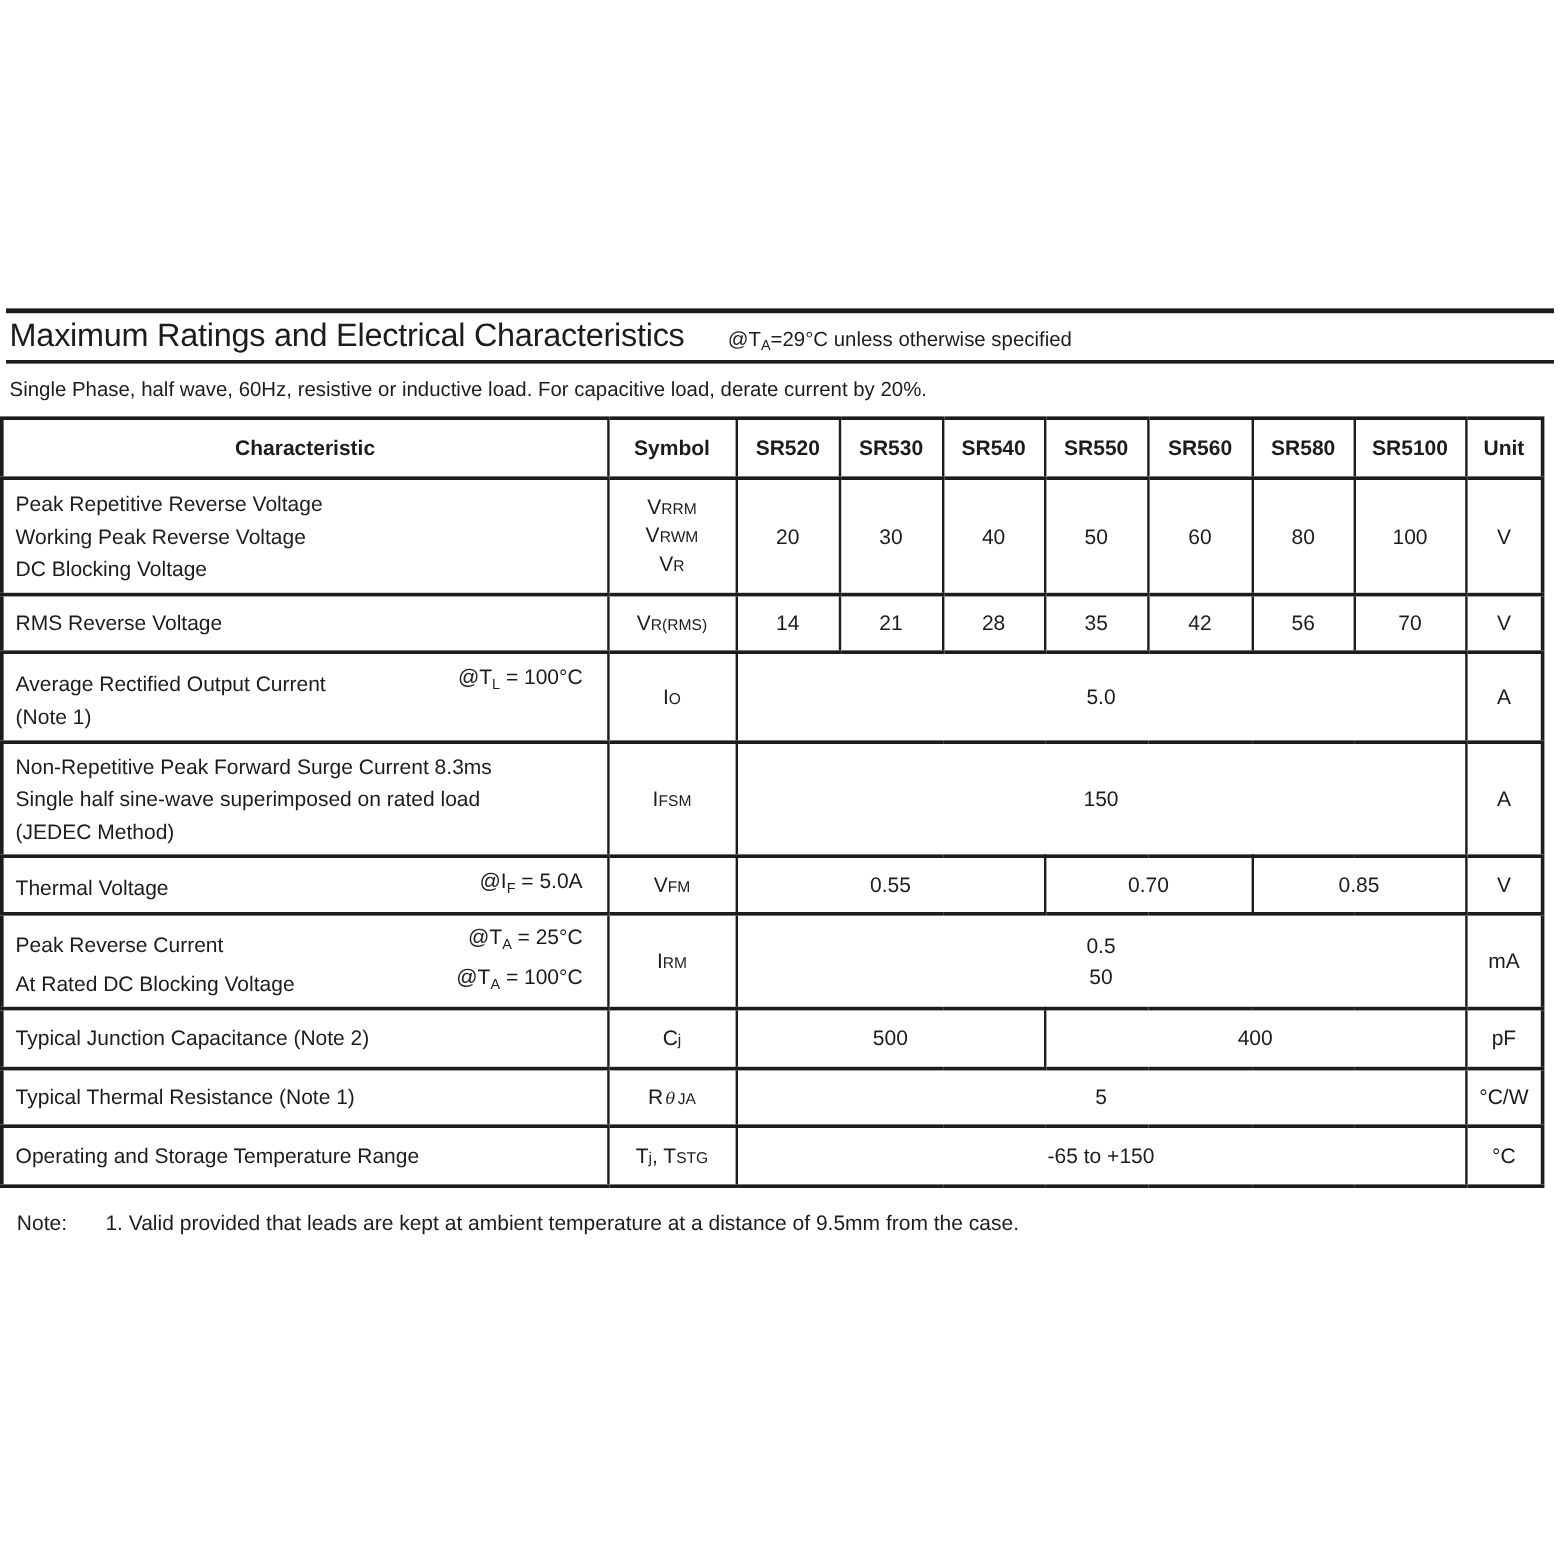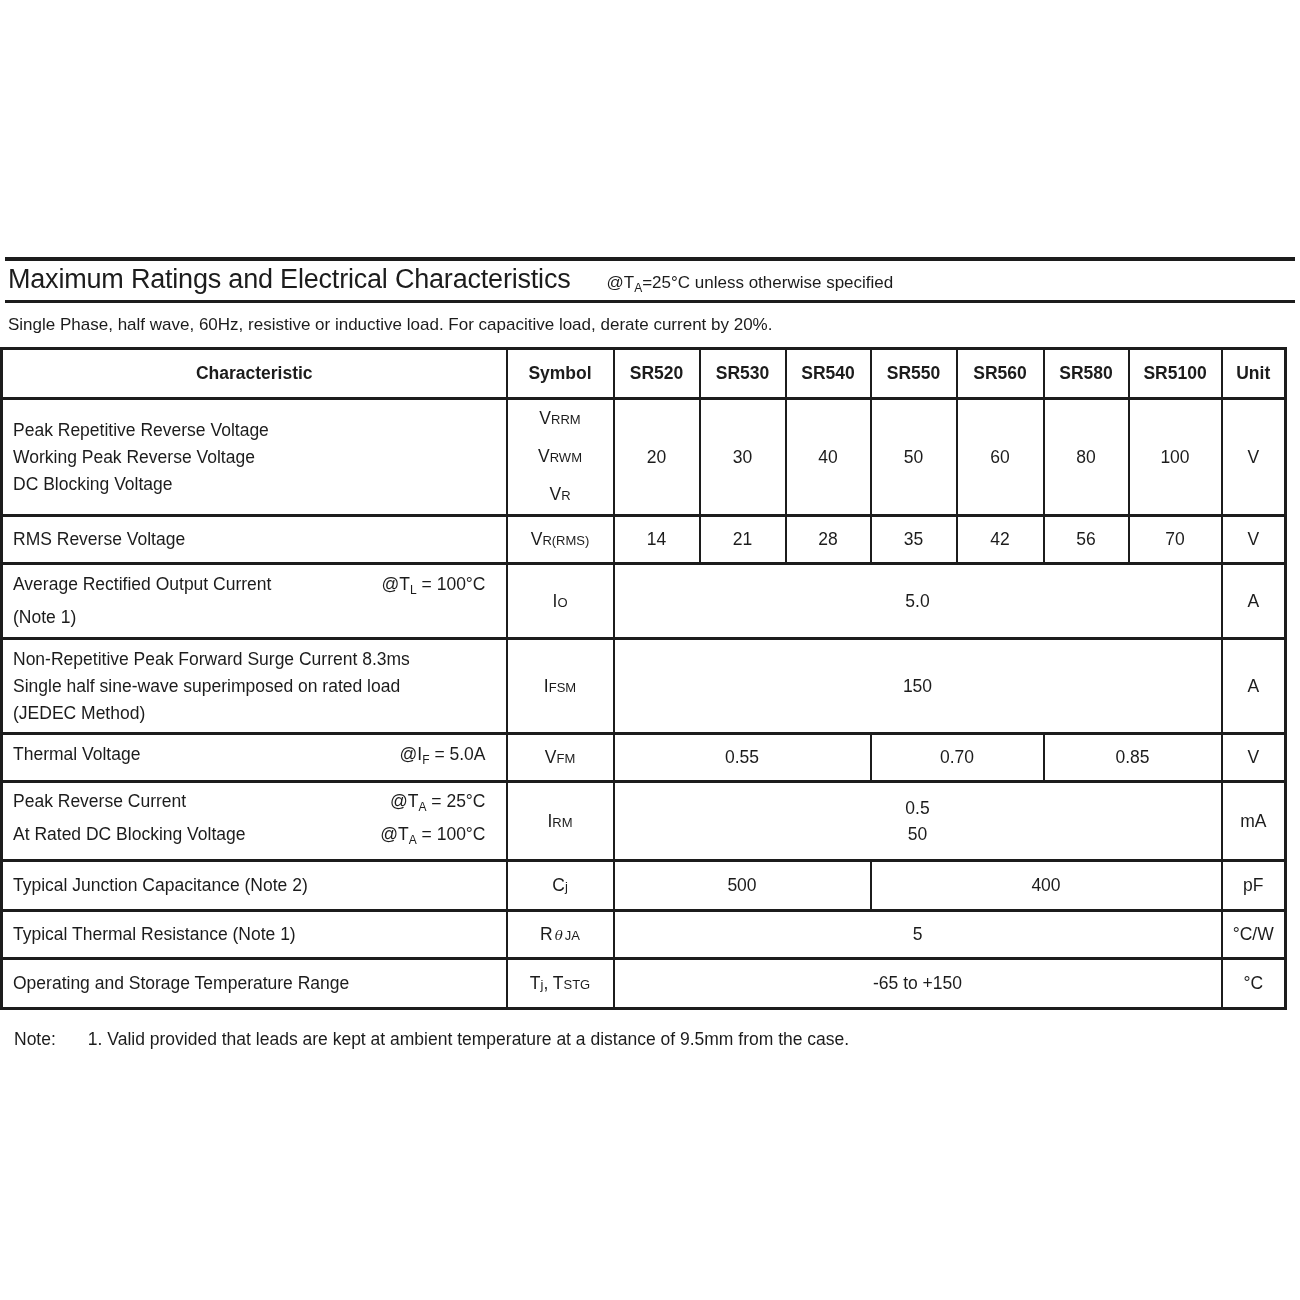--- a/index.html
+++ b/index.html
@@ -36,38 +36,38 @@
     font-size:17.5px;
     overflow:hidden;
   }
   .ratings th { font-weight:bold; }
   td.char {
     text-align:left;
     padding:5px 20px 5px 10px;
     line-height:27px;
     font-size:17.5px;
   }
-  .cline { display:flex; justify-content:space-between; align-items:flex-start;gap:37px; }
+  .cline { display:flex; justify-content:space-between; align-items:flex-end;gap:37px; }
   .sym { font-size:18px; }
   .sym .sm { font-size:13px; }
   .sym .theta { font-style:italic; font-size:13.5px; font-family:"DejaVu Serif", serif; padding:0 2px; }
-  .symline { line-height:36px; }
+  .symline { line-height:22px; }
   .val { font-size:17.5px; }
   .val2 { line-height:26px; }
   .notes { display:flex; gap:32px; margin:16px 0 0 14px; font-size:17.5px; line-height:27px; }
   .notes-label { white-space:nowrap; }
 </style>
 </head>
 <body>
 
 <div class="rule rule-top"></div>
 
 <div class="title-row">
   <span class="page-title">Maximum Ratings and Electrical Characteristics</span>
-  <span class="title-cond"><span>@T</span><span class="sb">A</span><span>=25°C unless otherwise specified</span></span>
+  <span class="title-cond"><span>@T</span><span class="sb">A</span><span>=29°C unless otherwise specified</span></span>
 </div>
 
 <div class="rule rule-bottom"></div>
 
 <div class="subtitle">Single Phase, half wave, 60Hz, resistive or inductive load. For capacitive load, derate current by 20%.</div>
 
 <table class="ratings">
   <colgroup>
     <col style="width:505px">
       <col style="width:107px">

